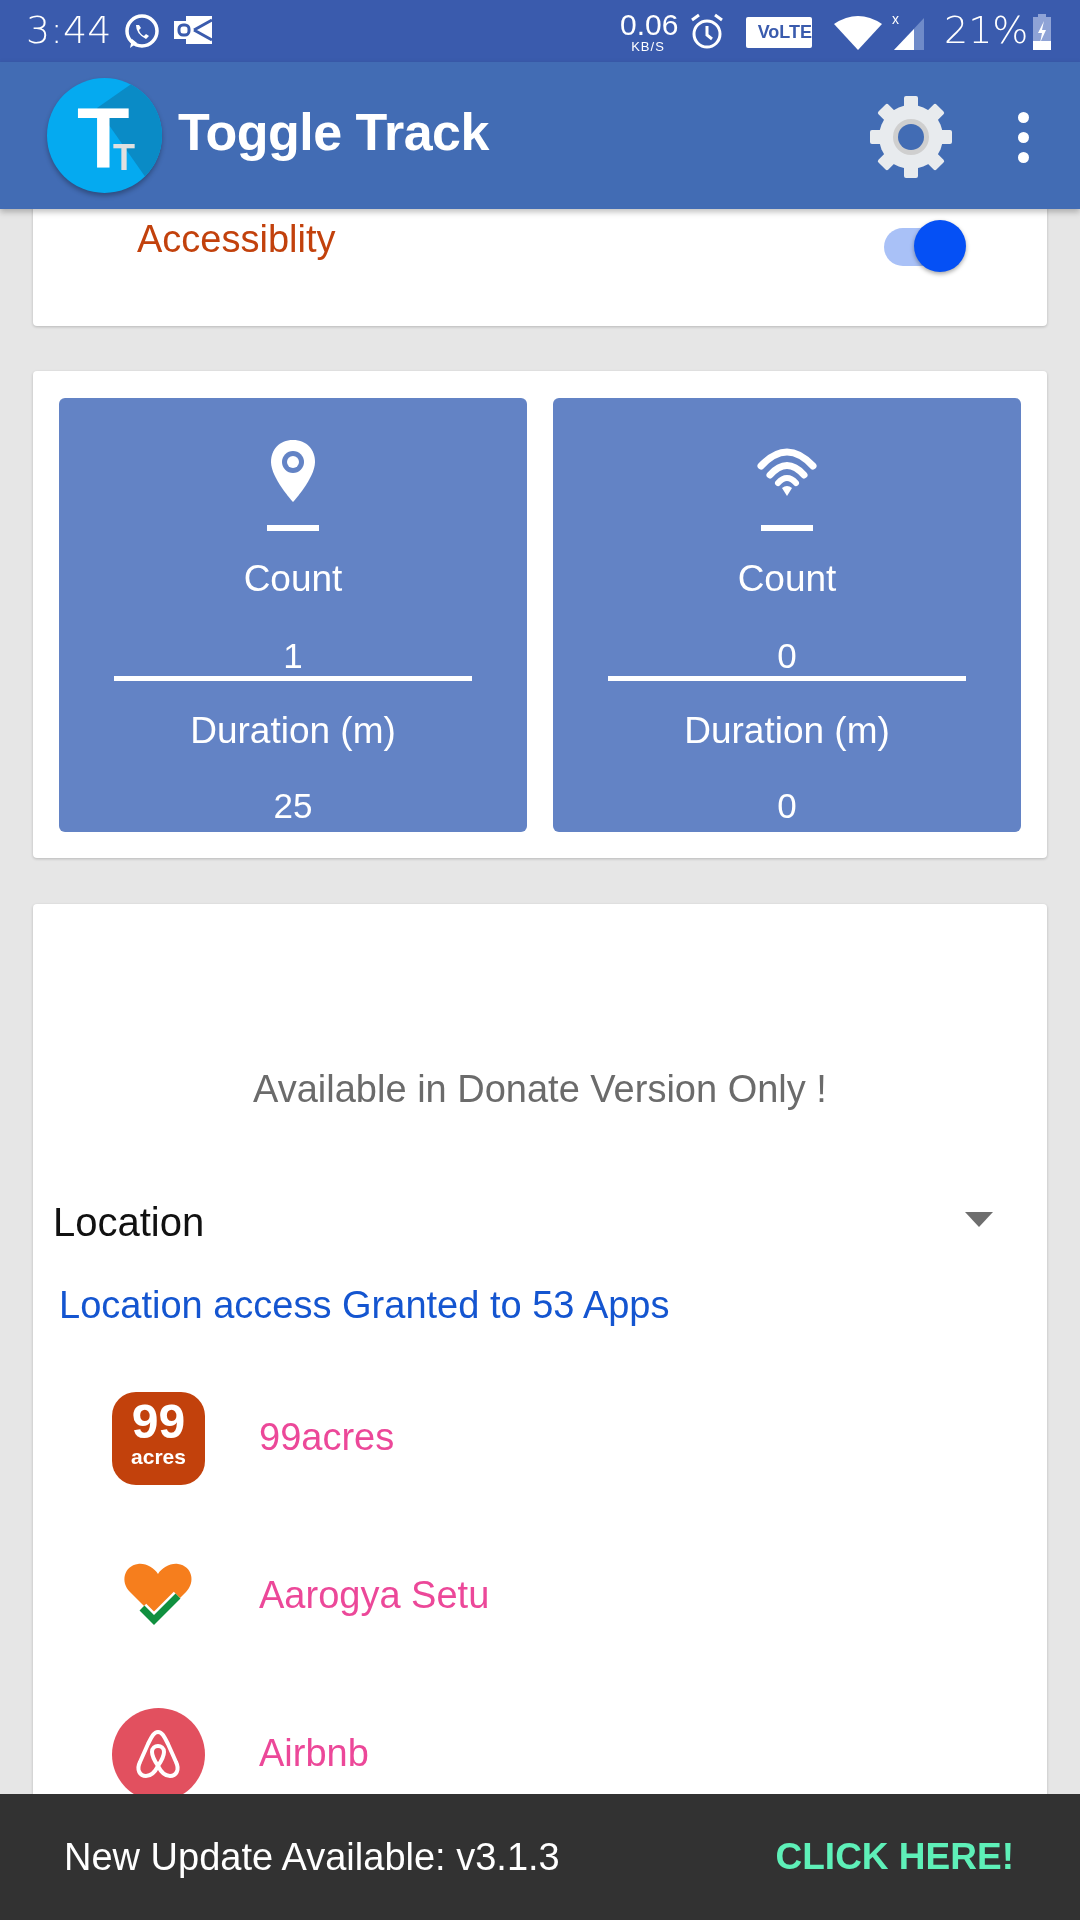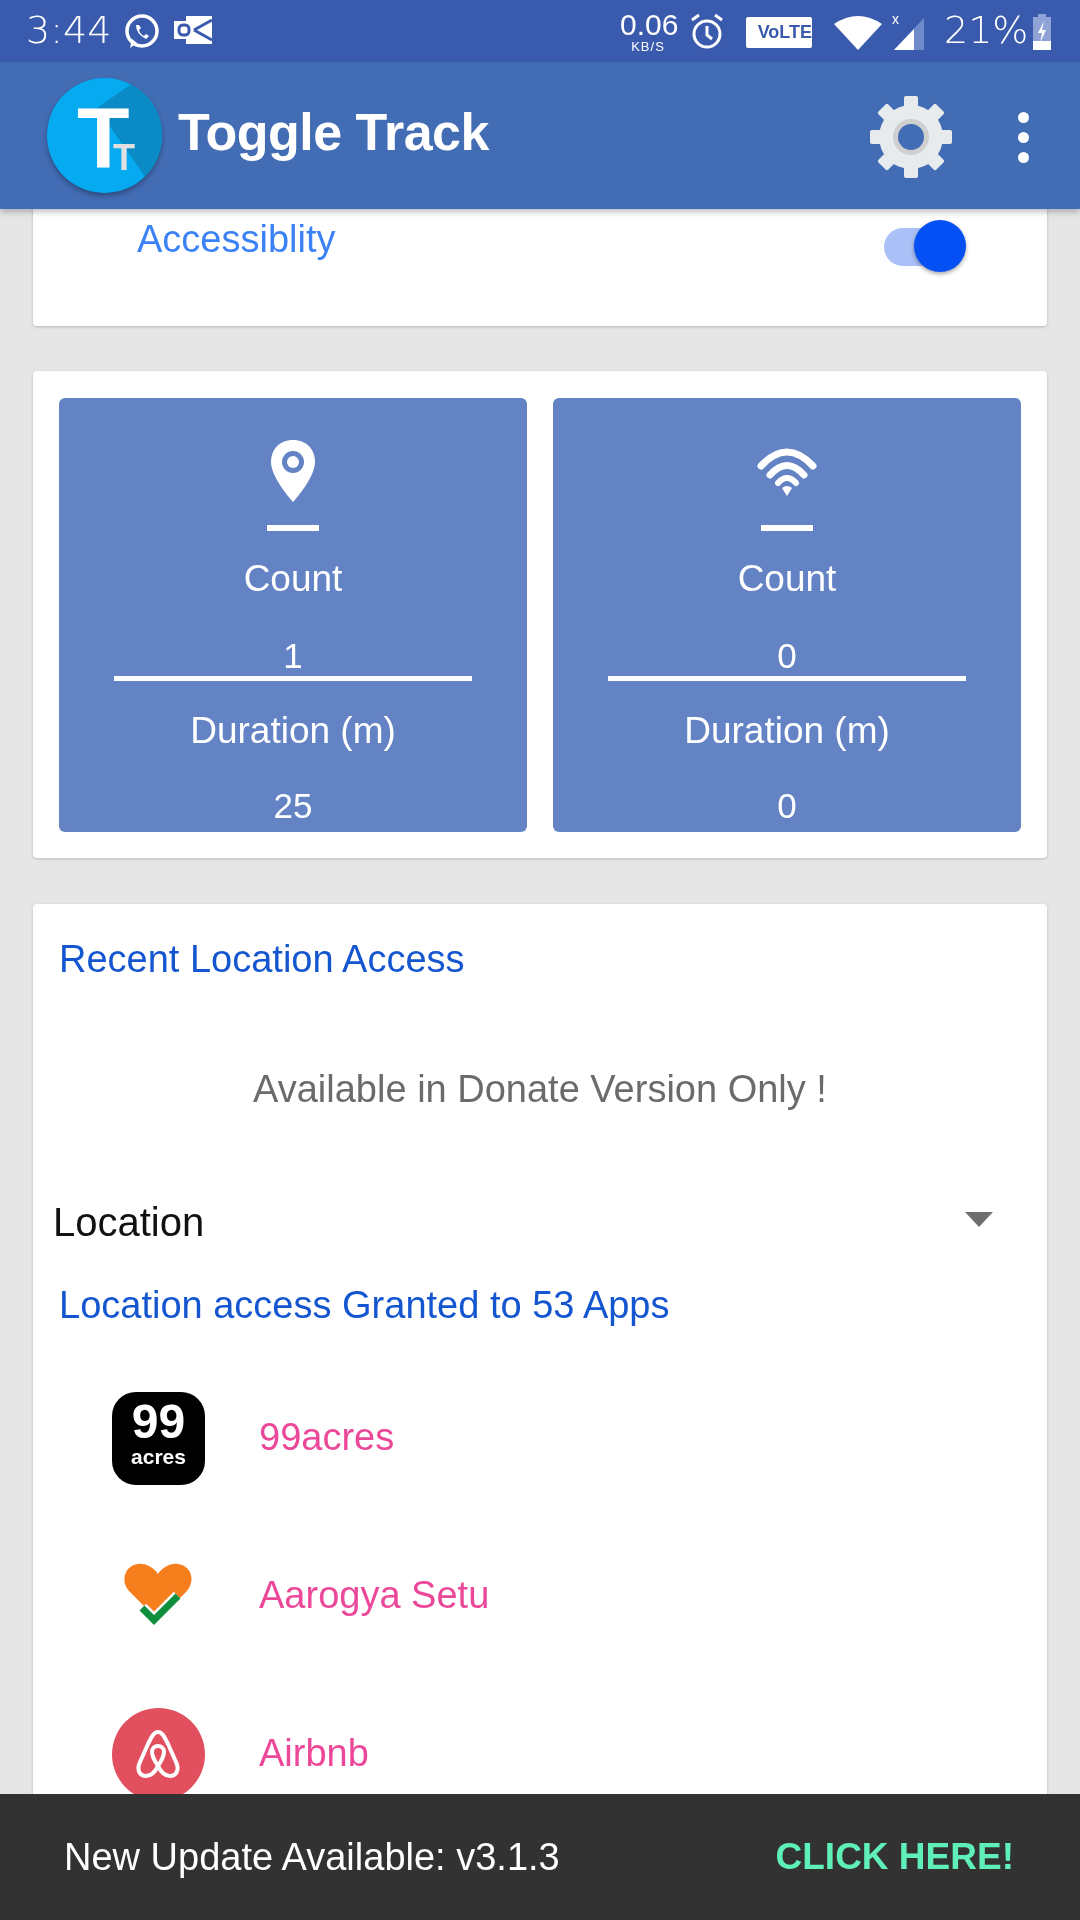--- a/index.html
+++ b/index.html
@@ -20,21 +20,21 @@
   .app-logo .shade { position: absolute; left: 50px; top: 30px; width: 120px; height: 120px; background: #0a8bc6; transform: rotate(-35deg); transform-origin: 0 0; }
   .app-logo .bigT { position: absolute; left: 30px; top: 16px; color: #fff; font-size: 86px; font-weight: bold; line-height: 1; }
   .app-logo .smallT { position: absolute; left: 66px; top: 62px; color: #e0e0e0; font-size: 36px; font-weight: bold; line-height: 1; }
   .app-title { position: absolute; left: 178px; top: 40px; color: #fff; font-size: 52px; font-weight: bold; letter-spacing: -0.5px; }
   .settings-btn { position: absolute; left: 866px; top: 30px; width: 90px; height: 90px; }
   .overflow-btn { position: absolute; left: 1005px; top: 40px; width: 36px; height: 70px; }
   .overflow-btn span { position: absolute; left: 13px; width: 11px; height: 11px; border-radius: 50%; background: #fff; }
 
   .card { position: absolute; left: 33px; width: 1014px; background: #fff; border-radius: 4px; box-shadow: 0 1px 3px rgba(0,0,0,0.2); }
   .card1 { top: 200px; height: 126px; }
-  .acc-label { position: absolute; left: 104px; top: 18px; font-size: 38px; color: #3b82f6; }
+  .acc-label { position: absolute; left: 104px; top: 18px; font-size: 38px; color: #c2410c; }
   .toggle { position: absolute; left: 849px; top: 10px; width: 86px; height: 60px; }
   .toggle .track { position: absolute; left: 2px; top: 18px; width: 70px; height: 38px; border-radius: 19px; background: #a9c1f7; }
   .toggle .thumb { position: absolute; left: 32px; top: 10px; width: 52px; height: 52px; border-radius: 50%; background: #0550f5; box-shadow: 0 2px 4px rgba(0,0,0,0.35); }
 
   .card2 { top: 371px; height: 487px; }
   .tile { position: absolute; top: 27px; width: 468px; height: 434px; background: #6383c5; border-radius: 6px; color: #fff; text-align: center; }
   .tile.left { left: 26px; }
   .tile.right { left: 520px; }
   .tile-icon { position: absolute; left: 50%; top: 38px; transform: translateX(-50%); width: 60px; height: 70px; }
   .tile-dash { position: absolute; left: 50%; top: 127px; transform: translateX(-50%); width: 52px; height: 6px; background: #fff; }
@@ -53,21 +53,21 @@
   .loc-select .lbl { position: absolute; left: 0; top: 2px; font-size: 40px; color: #111; }
   .loc-select .chev { position: absolute; right: 40px; top: 14px; width: 0; height: 0; border-left: 14px solid transparent; border-right: 14px solid transparent; border-top: 15px solid #6e6e6e; }
   .granted { position: absolute; left: 26px; top: 380px; font-size: 38px; color: #1455d0; }
   .app-row { position: absolute; left: 0; width: 100%; height: 120px; }
   .app-row .ico { position: absolute; left: 79px; top: 14px; width: 93px; height: 93px; }
   .app-row .name { position: absolute; left: 226px; top: 38px; font-size: 38px; color: #ec4899; }
   .row0 { top: 474px; }
   .row1 { top: 632px; }
   .row2 { top: 790px; }
 
-  .ico-99 { border-radius: 24px; background: #000000; overflow: hidden; }
+  .ico-99 { border-radius: 24px; background: #c2410c; overflow: hidden; }
   .ico-99 .n { position: absolute; left: 0; width: 100%; top: 6px; text-align: center; color: #fff; font-weight: bold; font-size: 48px; line-height: 1; }
   .ico-99 .a { position: absolute; left: 0; width: 100%; top: 54px; text-align: center; color: #fff; font-weight: bold; font-size: 21px; line-height: 1; }
   .ico-airbnb { border-radius: 50%; background: #e2505f; }
 
   .snackbar { position: absolute; left: 0; top: 1794px; width: 1080px; height: 126px; background: #323232; z-index: 10; }
   .snack-text { position: absolute; left: 64px; top: 42px; color: #fff; font-size: 38px; }
   .snack-action { position: absolute; right: 66px; top: 42px; color: #5ef0b8; font-size: 37px; font-weight: bold; }
 </style>
 </head>
 <body>
@@ -187,21 +187,20 @@
     <div class="tile-dash"></div>
     <div class="tile-label l1">Count</div>
     <div class="tile-value v1">0</div>
     <div class="tile-rule"></div>
     <div class="tile-label l2">Duration (m)</div>
     <div class="tile-value v2">0</div>
   </div>
 </div>
 
 <div class="card card3">
-  <span class="sec-title">Recent Location Access</span>
   <div class="donate">Available in Donate Version Only !</div>
   <div class="loc-select">
     <span class="lbl">Location</span>
     <span class="chev"></span>
   </div>
   <span class="granted">Location access Granted to 53 Apps</span>
 
   <div class="app-row row0">
     <div class="ico ico-99">
       <span class="n">99</span>

